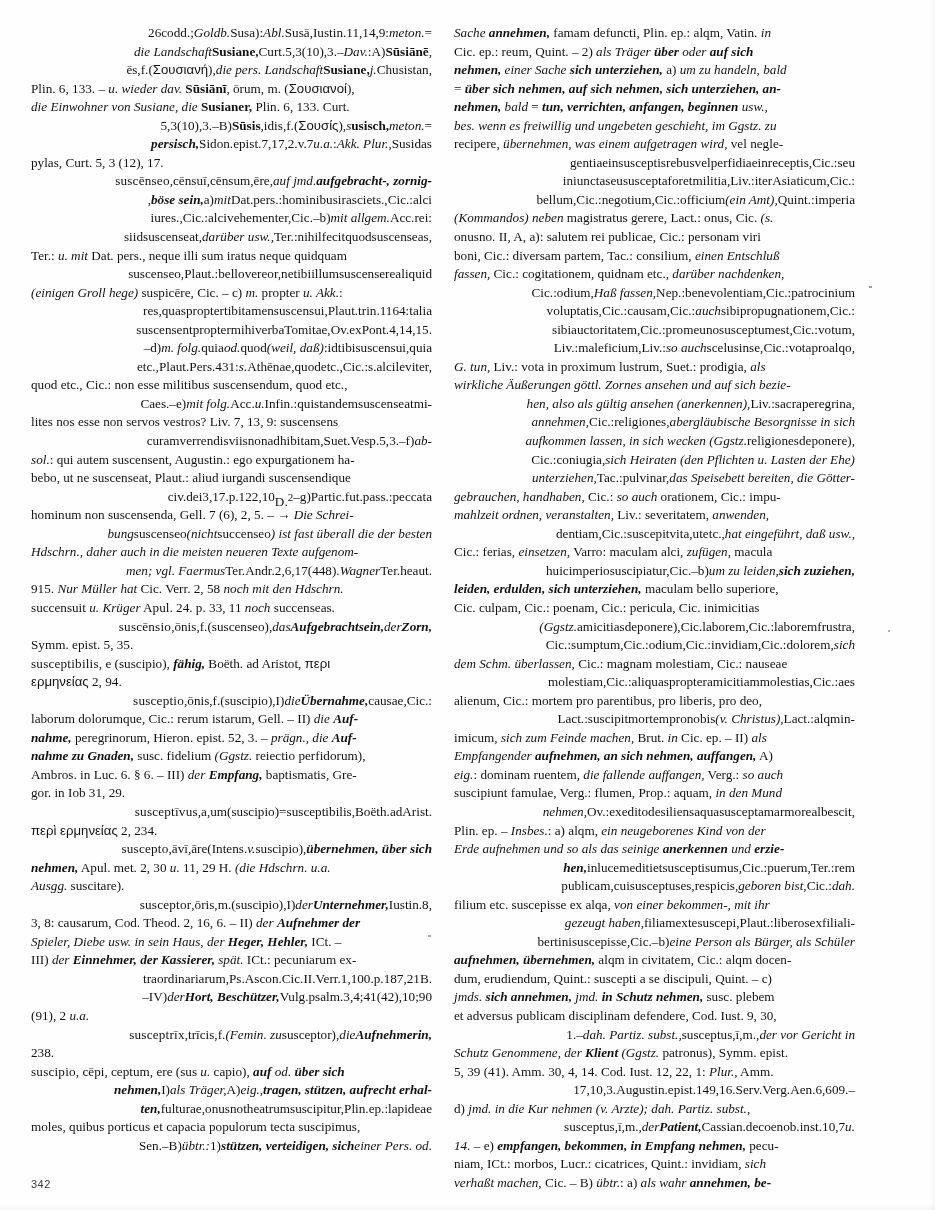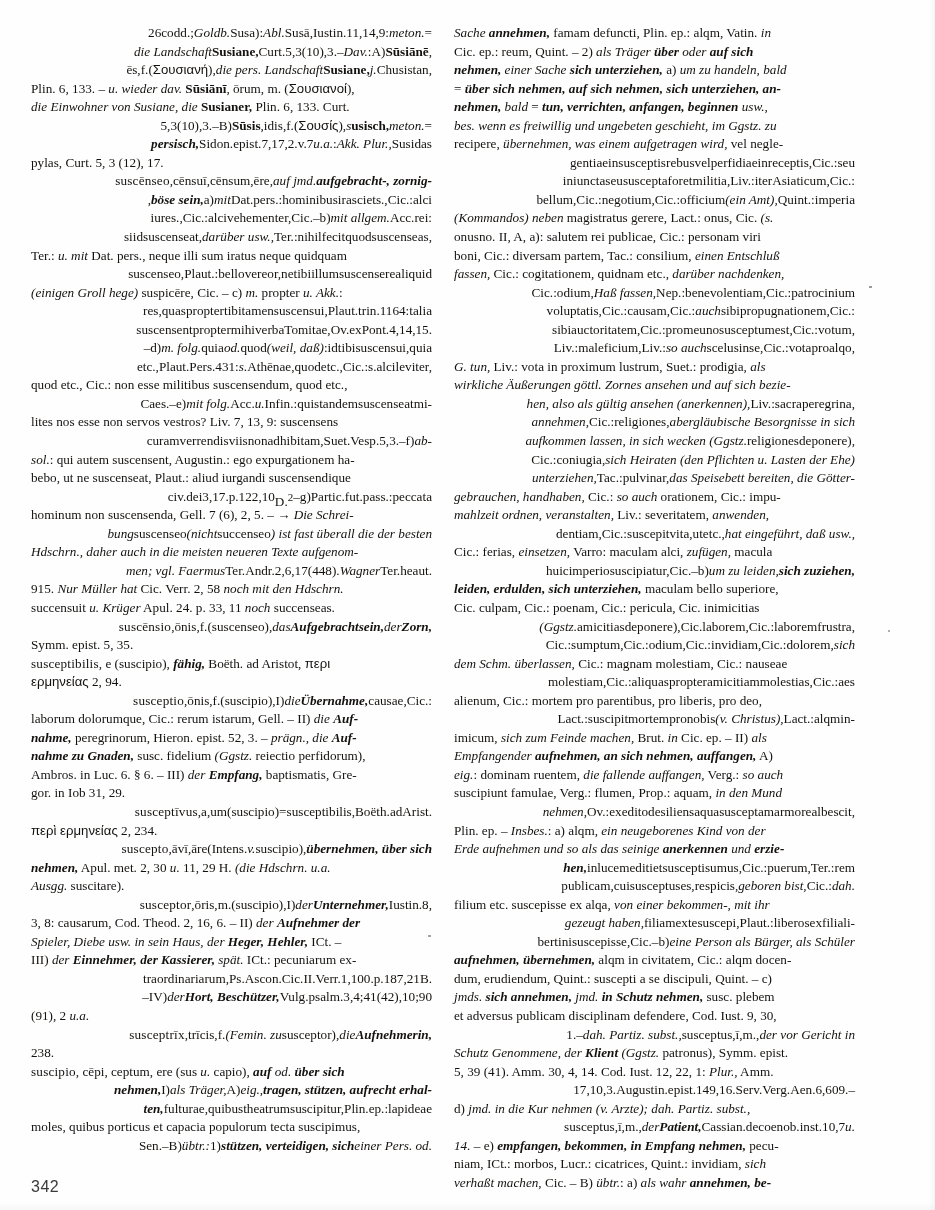--- a/index.html
+++ b/index.html
@@ -72,21 +72,21 @@
   i, .it   { font-style: italic; }
   b, .bd   { font-weight: bold; font-style: normal; }
   .hw      { font-weight: normal; font-style: normal; letter-spacing: .2px; }
   .gk      { font-family: Liberation Sans, sans-serif; }
 
   
   #folio {
     position: absolute;
     left: 31px;
     top: 1178px;
-    font-size: 16px;
+    font-size: 11px;
     color: #3a3a3a;
     font-family: "Liberation Sans", sans-serif;
     letter-spacing: .5px;
   }
 
   
   .scan-edge {
     position: absolute;
     pointer-events: none;
   }
@@ -462,21 +462,21 @@
           <span class="w"><b><i>nehmen,</i></b></span>
           <span class="w">I)</span>
           <span class="w"><i>als Träger,</i></span>
           <span class="w">A)</span>
           <span class="w"><i>eig.,</i></span>
           <span class="w"><b><i>tragen, stützen, aufrecht erhal-</i></b></span>
         </div>
         <div class="ln j">
           <span class="w"><b><i>ten,</i></b></span>
           <span class="w">fulturae,</span>
-          <span class="w">quibus</span>
+          <span class="w">onusno</span>
           <span class="w">theatrum</span>
           <span class="w">suscipitur,</span>
           <span class="w">Plin.</span>
           <span class="w">ep.:</span>
           <span class="w">lapideae</span>
         </div>
         <div class="ln last">moles, quibus porticus et capacia populorum tecta suscipimus,</div>
         <div class="ln j">
           <span class="w">Sen.</span>
           <span class="w">–</span>

